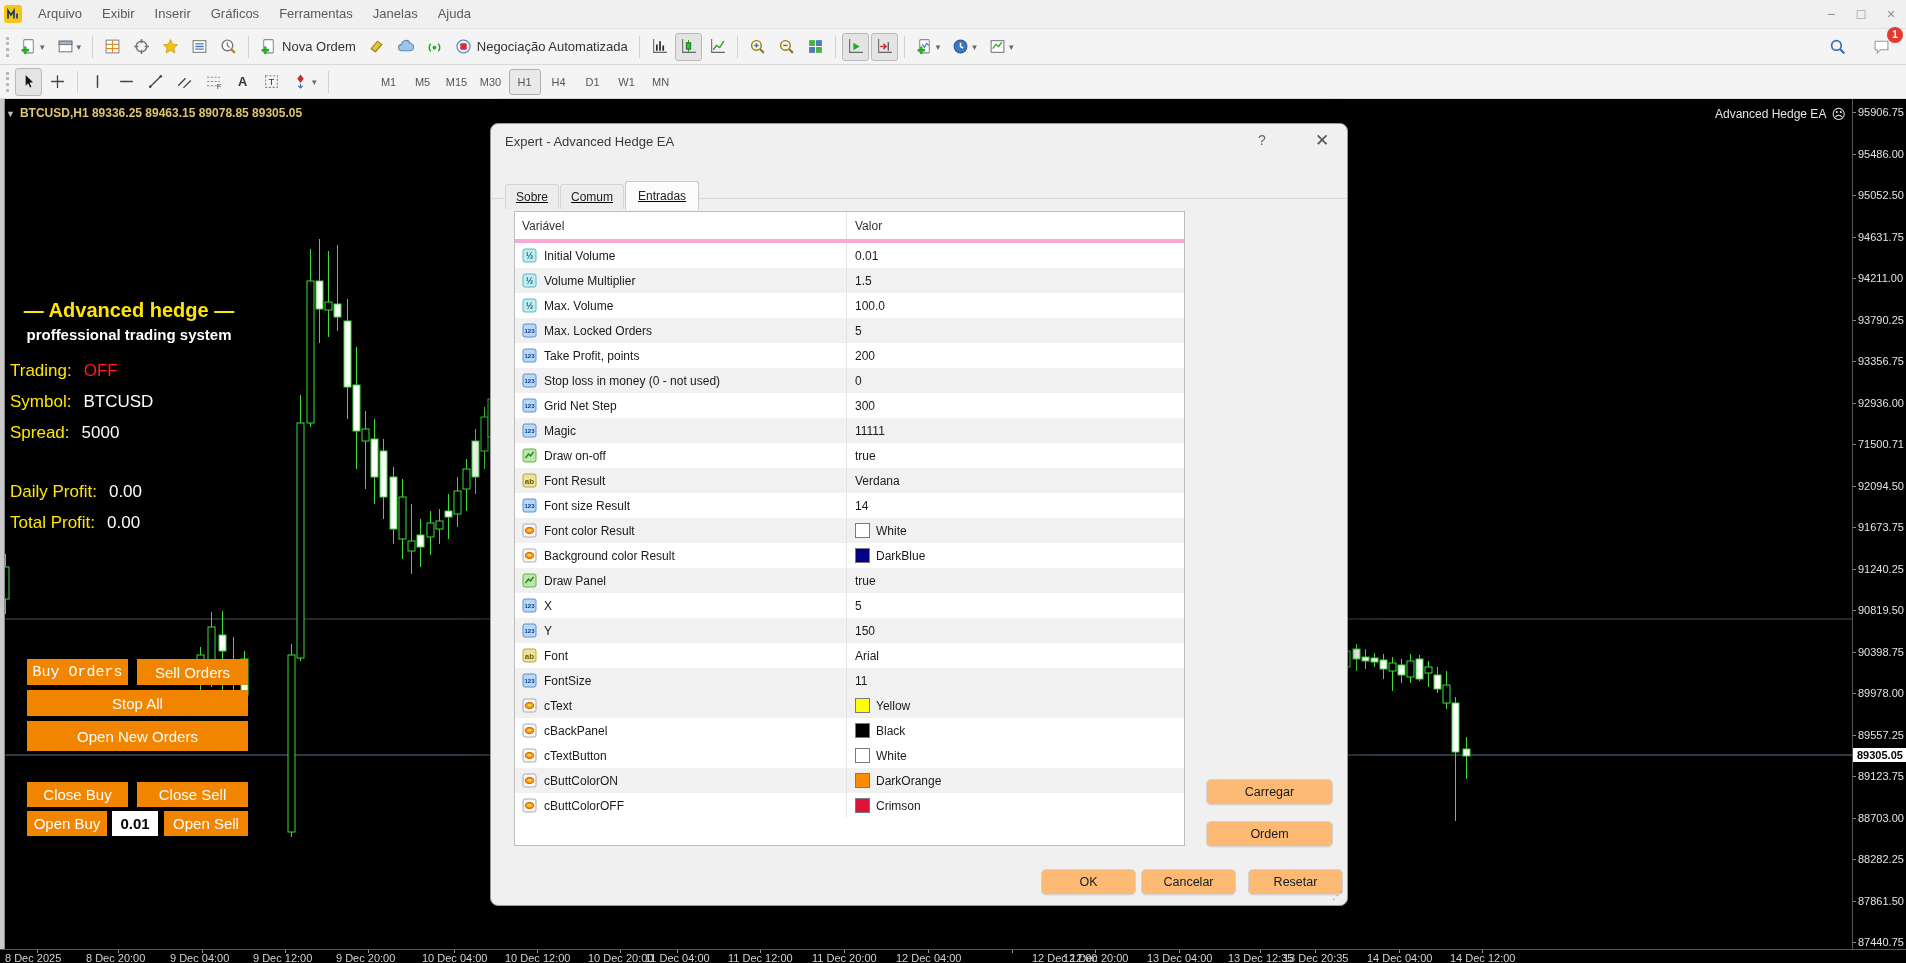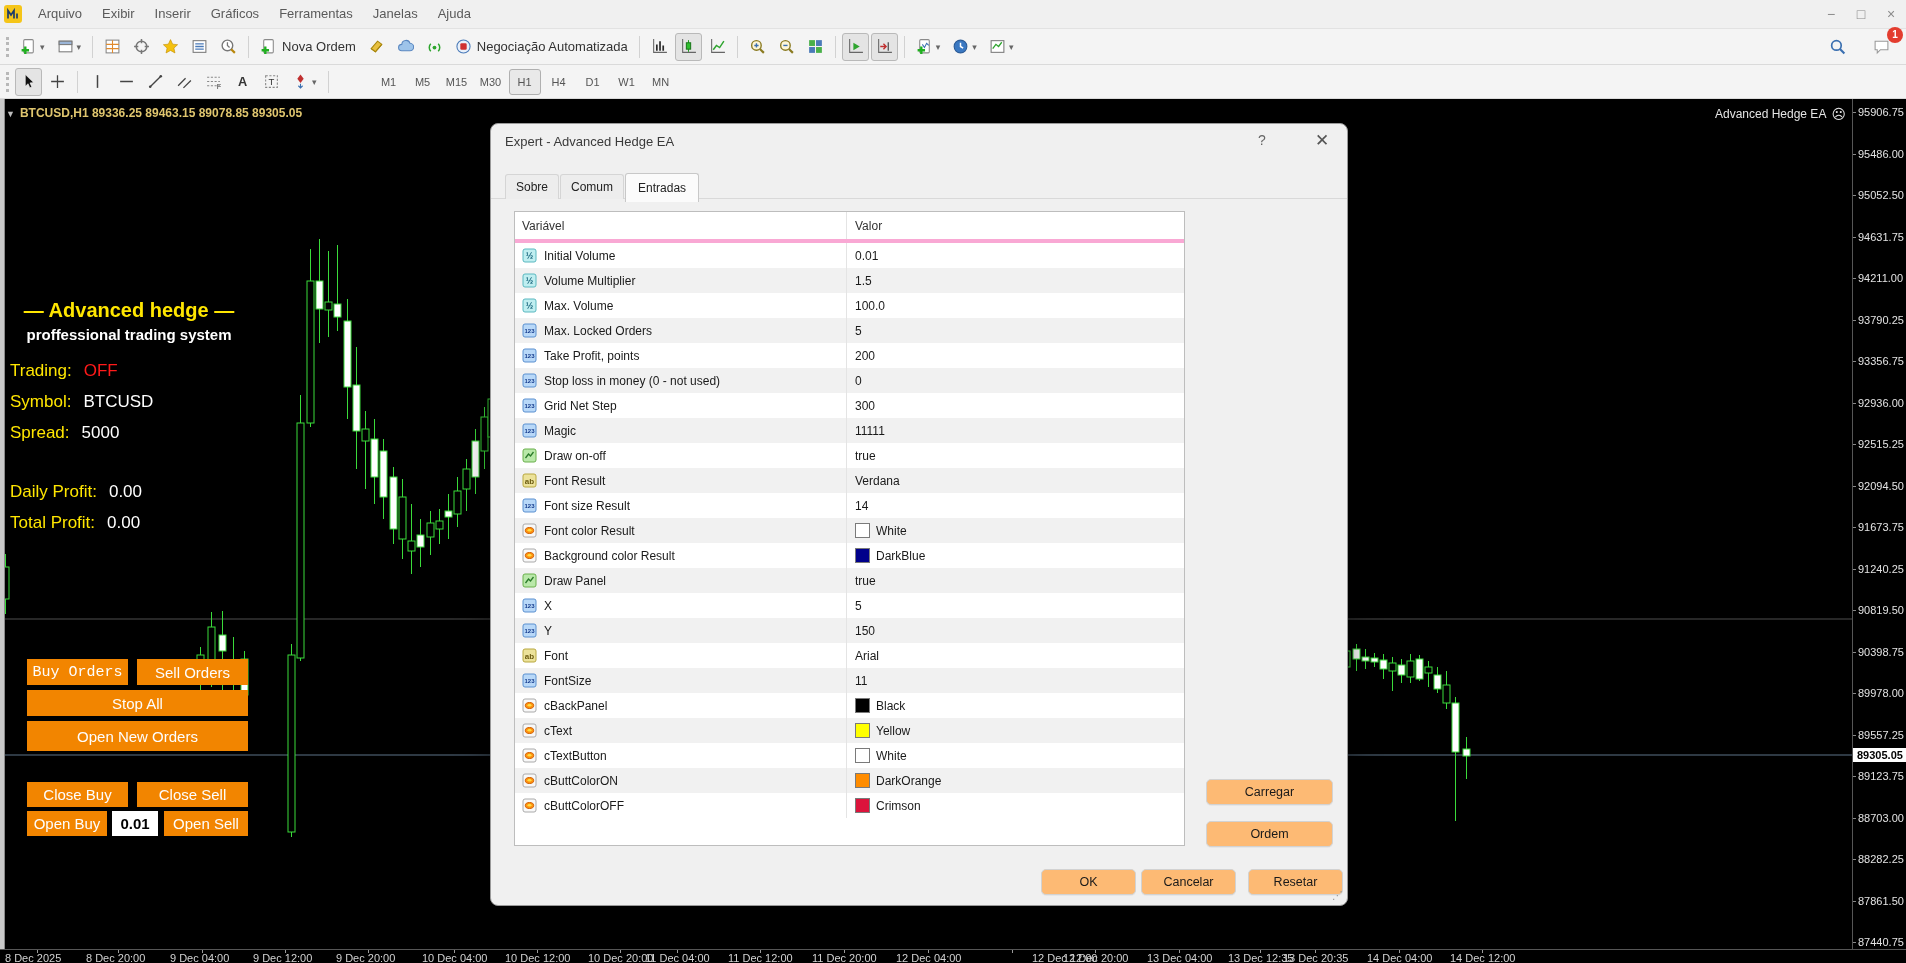--- a/index.html
+++ b/index.html
@@ -54,21 +54,21 @@
   .hp-row .v{color:#fff;margin-left:12px;}
   .hp-gap{height:28px;}
   .hp-buttons{position:absolute;left:14px;top:355px;width:226px;height:186px;}
   .obtn{position:absolute;background:#f28500;color:#fdfdfd;font-size:15px;display:flex;align-items:center;justify-content:center;white-space:nowrap;}
   .lot-box{position:absolute;background:#fff;color:#000;font-size:15px;font-weight:bold;display:flex;align-items:center;justify-content:center;}
   
   .dialog{position:absolute;left:490px;top:123px;width:856px;height:781px;background:#f0f0f0;border:1px solid #9a9a9a;border-radius:8px;box-shadow:0 10px 30px rgba(0,0,0,.5);z-index:20;}
   .dlg-title{position:absolute;left:14px;top:10px;font-size:13px;color:#3a3a3a;}
   .dlg-help{position:absolute;left:760px;top:8px;font-size:14px;color:#666;width:22px;text-align:center;}
   .dlg-close{position:absolute;left:818px;top:6px;font-size:17px;color:#555;width:26px;text-align:center;}
-  .dlg-tabs{position:absolute;left:14px;top:48px;display:flex;align-items:center;}
+  .dlg-tabs{position:absolute;left:14px;top:56px;display:flex;align-items:flex-end;text-decoration:underline;}
   .dlg-tabline{position:absolute;left:0;top:74px;width:856px;height:1px;background:#d9d9d9;}
   .tab{font-size:12px;color:#222;padding:5px 10px;border:1px solid #d5d5d5;border-bottom:none;background:#ededed;margin-right:1px;border-radius:3px 3px 0 0;}
   .tab.active{background:#fbfbfb;padding:7px 12px;position:relative;top:1px;border-color:#c8c8c8;}
   .dlg-table{position:absolute;left:23px;top:87px;width:669px;height:633px;background:#fff;border:1px solid #bdbdbd;overflow:hidden;}
   .trow{display:grid;grid-template-columns:332px 1fr;height:25px;align-items:center;font-size:12px;color:#1a1a1a;}
   .trow.head{height:27px;color:#333;border-bottom:4px solid #f9a8d4;}
   .trow .c1{display:flex;align-items:center;height:100%;padding-left:7px;border-right:1px solid #e4e4e4;}
   .trow .c2{display:flex;align-items:center;height:100%;padding-left:8px;}
   .trow.alt{background:#f1f1f1;}
   .ricon{width:15px;height:15px;margin-right:7px;flex:0 0 15px;}
@@ -499,21 +499,21 @@
 
     <div class="price-axis" id="price-axis">
         <div class="price-label" style="top: 7px;">95906.75</div>
         <div class="price-label" style="top: 48.5px;">95486.00</div>
         <div class="price-label" style="top: 90px;">95052.50</div>
         <div class="price-label" style="top: 131.5px;">94631.75</div>
         <div class="price-label" style="top: 173px;">94211.00</div>
         <div class="price-label" style="top: 214.5px;">93790.25</div>
         <div class="price-label" style="top: 256px;">93356.75</div>
         <div class="price-label" style="top: 297.5px;">92936.00</div>
-        <div class="price-label" style="top: 339px;">92515.25</div>
+        <div class="price-label" style="top: 339px;">71500.71</div>
         <div class="price-label" style="top: 380.5px;">92094.50</div>
         <div class="price-label" style="top: 422px;">91673.75</div>
         <div class="price-label" style="top: 463.5px;">91240.25</div>
         <div class="price-label" style="top: 505px;">90819.50</div>
         <div class="price-label" style="top: 546.5px;">90398.75</div>
         <div class="price-label" style="top: 588px;">89978.00</div>
         <div class="price-label" style="top: 629.5px;">89557.25</div>
         <div class="price-label" style="top: 671px;">89123.75</div>
         <div class="price-label" style="top: 712.5px;">88703.00</div>
         <div class="price-label" style="top: 754px;">88282.25</div>
@@ -797,46 +797,46 @@
               <span class="ricon"><svg width="15" height="15" viewBox="0 0 15 15">
                   <rect x="1" y="1" width="13" height="13" rx="2" fill="#b8d8f8" stroke="#5a90d0"></rect>
                   <text x="7.5" y="10" font-size="6" text-anchor="middle" fill="#143a8c" font-weight="bold">123</text>
                 </svg></span>
               <span>FontSize</span>
             </div>
             <div class="c2">
               <span>11</span>
             </div>
           </div>
-          <div class="trow">
+          <div class="trow alt">
             <div class="c1">
               <span class="ricon"><svg width="15" height="15" viewBox="0 0 15 15">
                   <rect x="1" y="1" width="13" height="13" rx="2" fill="#f8f8f8" stroke="#aaa"></rect>
                   <ellipse cx="7.5" cy="7.5" rx="4.2" ry="3" fill="#ff9010" stroke="#d06000"></ellipse>
                   <ellipse cx="7.5" cy="7.2" rx="2" ry="1.2" fill="#ffe040"></ellipse>
                 </svg></span>
-              <span>cBackPanel</span>
-            </div>
-            <div class="c2">
-              <span class="swatch" style="background: rgb(0, 0, 0);"></span>
-              <span>Black</span>
-            </div>
-          </div>
-          <div class="trow alt">
+              <span>cText</span>
+            </div>
+            <div class="c2">
+              <span class="swatch" style="background: rgb(255, 255, 0);"></span>
+              <span>Yellow</span>
+            </div>
+          </div>
+          <div class="trow">
             <div class="c1">
               <span class="ricon"><svg width="15" height="15" viewBox="0 0 15 15">
                   <rect x="1" y="1" width="13" height="13" rx="2" fill="#f8f8f8" stroke="#aaa"></rect>
                   <ellipse cx="7.5" cy="7.5" rx="4.2" ry="3" fill="#ff9010" stroke="#d06000"></ellipse>
                   <ellipse cx="7.5" cy="7.2" rx="2" ry="1.2" fill="#ffe040"></ellipse>
                 </svg></span>
-              <span>cText</span>
-            </div>
-            <div class="c2">
-              <span class="swatch" style="background: rgb(255, 255, 0);"></span>
-              <span>Yellow</span>
+              <span>cBackPanel</span>
+            </div>
+            <div class="c2">
+              <span class="swatch" style="background: rgb(0, 0, 0);"></span>
+              <span>Black</span>
             </div>
           </div>
           <div class="trow">
             <div class="c1">
               <span class="ricon"><svg width="15" height="15" viewBox="0 0 15 15">
                   <rect x="1" y="1" width="13" height="13" rx="2" fill="#f8f8f8" stroke="#aaa"></rect>
                   <ellipse cx="7.5" cy="7.5" rx="4.2" ry="3" fill="#ff9010" stroke="#d06000"></ellipse>
                   <ellipse cx="7.5" cy="7.2" rx="2" ry="1.2" fill="#ffe040"></ellipse>
                 </svg></span>
               <span>cTextButton</span>

